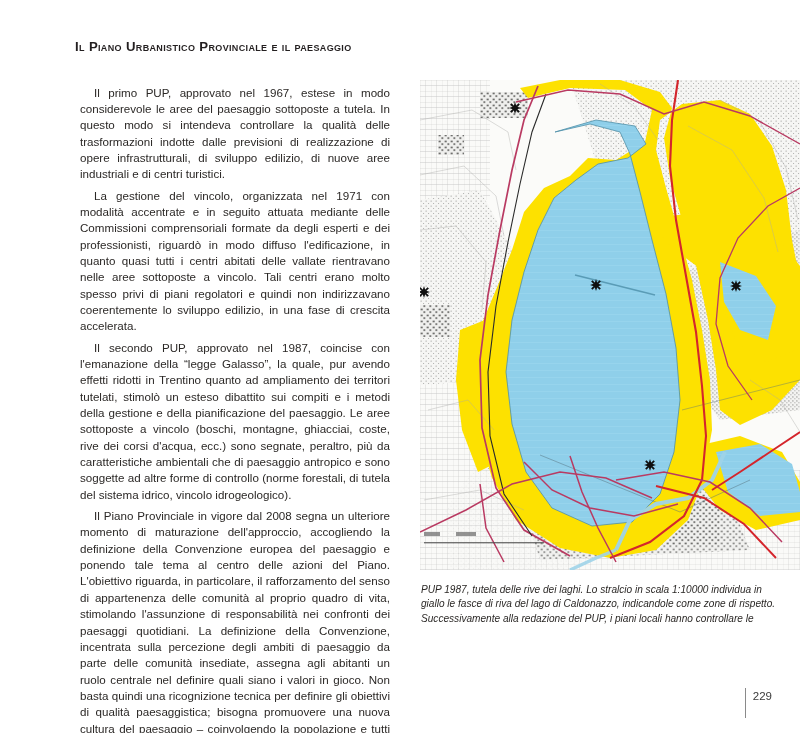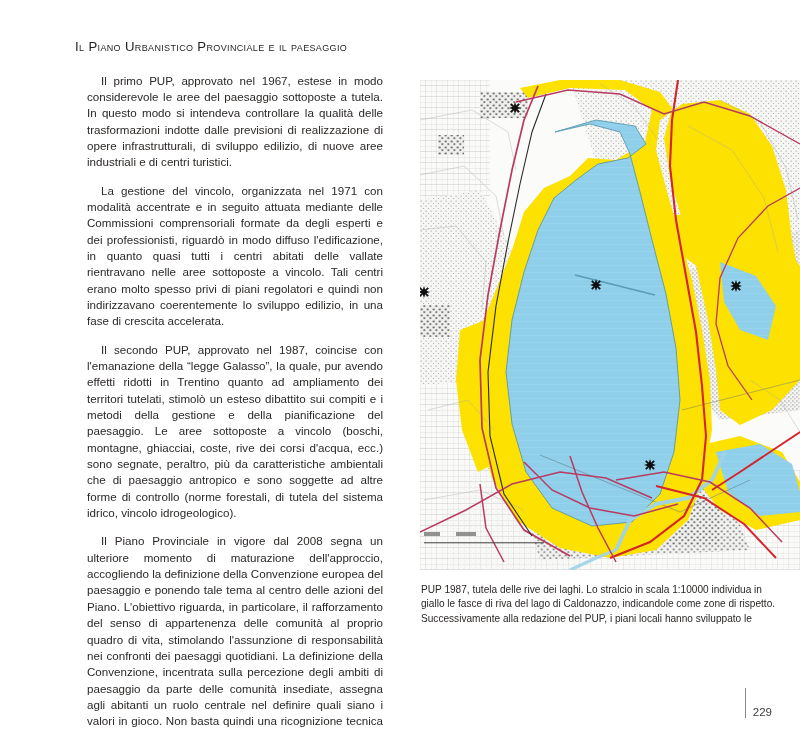--- a/index.html
+++ b/index.html
@@ -18,33 +18,33 @@
 
   
   #text-column {
     position: absolute;
     left: 75px;
     top: 40px;
     width: 320px;
   }
   #page-title {
     font-size: 13.2px;
-    font-weight: normal;
+    font-weight: bold;
     font-variant: small-caps;
     letter-spacing: 0.35px;
     color: #231f20;
-    margin: 0 0 18px 0;
+    margin: 0 0 30px 0;
     line-height: 1.1;
   }
   .body-par {
     font-size: 11.6px;
     line-height: 16.35px;
     text-align: justify;
     text-justify: inter-word;
-    margin: 12px;
+    margin: 5px;
     text-indent: 14px;
     color: #2b2826;
     hyphens: auto;
     -webkit-hyphens: auto;
   }
 
   
   #map-figure {
     position: absolute;
     left: 420px;
@@ -61,20 +61,21 @@
     position: absolute;
     left: 421px;
     top: 583px;
     width: 362px;
   }
   .caption-line {
     font-size: 10.1px;
     line-height: 14.4px;
     color: #2b2826;
     white-space: nowrap;
+    font-style: italic;
   }
 
   
   #page-footer {
     position: absolute;
     right: 28px;
     top: 688px;
     display: flex;
     align-items: stretch;
     height: 30px;
@@ -82,21 +83,20 @@
   #footer-rule {
     width: 1px;
     background: #8a8a8a;
     margin-right: 7px;
   }
   #page-number {
     font-size: 11.5px;
     color: #3a3a3a;
     line-height: 14px;
     padding-top: 1px;
-    margin-top: 16px;
   }
 </style>
 </head>
 <body>
 
 <div id="text-column">
   <h1 id="page-title">Il Piano Urbanistico Provinciale e il paesaggio</h1>
 
   <p class="body-par">Il primo PUP, approvato nel 1967, estese in modo considerevole le aree del paesaggio sottoposte a tutela. In questo modo si intendeva controllare la qualità delle trasformazioni indotte dalle previsioni di realizzazione di opere infrastrutturali, di sviluppo edilizio, di nuove aree industriali e di centri turistici.</p>
   <p class="body-par">La gestione del vincolo, organizzata nel 1971 con modalità accentrate e in seguito attuata mediante delle Commissioni comprensoriali formate da degli esperti e dei professionisti, riguardò in modo diffuso l'edificazione, in quanto quasi tutti i centri abitati delle vallate rientravano nelle aree sottoposte a vincolo. Tali centri erano molto spesso privi di piani regolatori e quindi non indirizzavano coerentemente lo sviluppo edilizio, in una fase di crescita accelerata.</p>
@@ -270,19 +270,19 @@
         <rect x="4" y="452" width="16" height="4" fill="#707070"></rect>
         <rect x="36" y="452" width="20" height="4" fill="#707070"></rect>
       </g>
     </g>
   </svg>
 </div>
 
 <div id="map-caption">
   <div class="caption-line">PUP 1987, tutela delle rive dei laghi. Lo stralcio in scala 1:10000 individua in</div>
   <div class="caption-line">giallo le fasce di riva del lago di Caldonazzo, indicandole come zone di rispetto.</div>
-  <div class="caption-line">Successivamente alla redazione del PUP, i piani locali hanno sviluppato le</div>
+  <div class="caption-line">Successivamente alla redazione del PUP, i piani locali hanno controllare le</div>
 </div>
 
 <div id="page-footer">
   <div id="footer-rule"></div>
   <div id="page-number">229</div>
 </div>
 
 </body></html>

